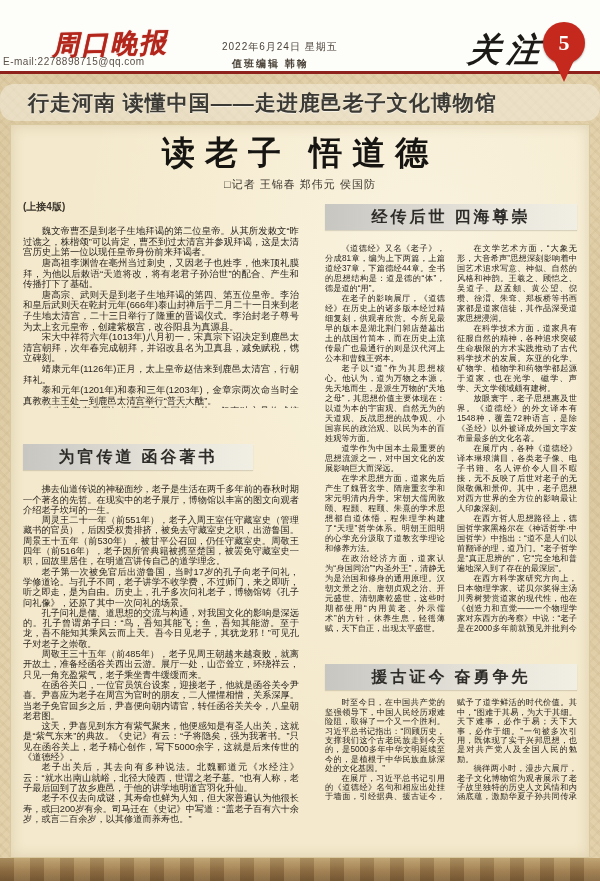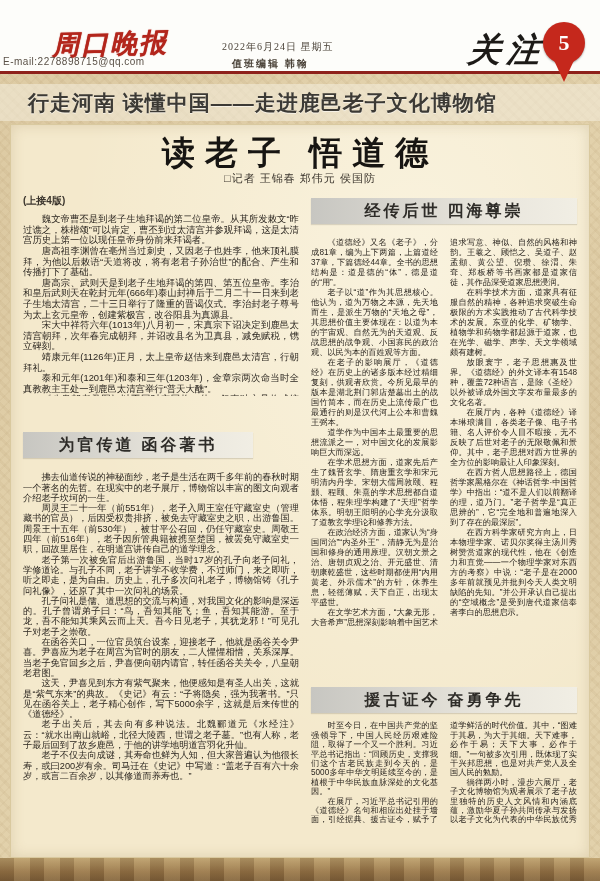--- a/index.html
+++ b/index.html
@@ -7,21 +7,21 @@
   body { font-family:"Liberation Sans", sans-serif; background:#ffffff; }
 
   .page { position:relative; width:600px; height:893px; overflow:hidden; background:#ffffff; }
 
   
   .top-white { position:absolute; top:0; left:0; width:600px; height:75px; background:#fdfdfa; }
   .logo { position:absolute; top:26px; left:52px; font-family:"Liberation Serif", serif;
           font-size:27px; font-weight:bold; font-style:italic; color:#b3261c;
           letter-spacing:2px; transform:rotate(-1.5deg); text-shadow:0 0 1px #b3261c; }
   .email { position:absolute; top:56px; left:3px; font-size:10px; color:#5a5147; letter-spacing:.5px; }
-  .date  { position:absolute; top:40px; left:222px; font-size:10px; color:#4a4238; letter-spacing:1px;font-family:Liberation Serif, serif; }
+  .date  { position:absolute; top:40px; left:222px; font-size:10px; color:#4a4238; letter-spacing:1px; }
   .editor{ position:absolute; top:57px; left:232px; font-size:10px; font-weight:bold; color:#4a4238; letter-spacing:2px; }
   .section-label { position:absolute; top:28px; left:468px; font-family:"Liberation Serif", serif;
           font-size:33px; font-weight:bold; font-style:italic; color:#1c1a17; letter-spacing:6px;
           transform:skewX(-6deg); }
   .red-rule { position:absolute; top:71px; left:0; width:600px; height:3px; background:#8e211b; z-index:3; }
   .pin { position:absolute; top:22px; left:543px; width:42px; height:42px; background:#c5281c;
          border-radius:50%; z-index:4; box-shadow:0 1px 2px rgba(0,0,0,.35); }
   .pin::after { content:""; position:absolute; top:34px; left:9px; width:0; height:0;
          border-left:12px solid transparent; border-right:12px solid transparent;
          border-top:26px solid #c5281c; }
@@ -34,52 +34,52 @@
       background:
         radial-gradient(ellipse at 15% 20%, rgba(150,110,55,.10), transparent 40%),
         radial-gradient(ellipse at 85% 45%, rgba(150,110,55,.12), transparent 45%),
         radial-gradient(ellipse at 50% 80%, rgba(150,110,55,.08), transparent 50%),
         repeating-linear-gradient(45deg, rgba(130,95,45,.055) 0 3px, transparent 3px 8px),
         repeating-linear-gradient(-45deg, rgba(130,95,45,.045) 0 2px, transparent 2px 7px),
         #e2d1ab; }
 
   .banner { position:absolute; top:84px; left:0; width:600px; height:37px;
       background:rgba(244,238,222,.55); display:flex; align-items:center;
-      padding-left:28px; z-index:2; }
+      padding-left:28px; z-index:2;border-radius:14px; }
   .banner-text { font-size:21px; font-weight:bold; color:#3c3a35; letter-spacing:1px;
       text-shadow:0 1px 0 rgba(255,255,255,.55); }
 
   .content-panel { position:absolute; top:124px; left:10px; width:580px; height:734px;
       background:
         radial-gradient(ellipse at 70% 20%, rgba(255,252,240,.5), transparent 60%),
         #f4e9cc;
       border:1px solid #d9c99f; box-shadow:inset 0 0 14px rgba(120,90,40,.18);
       padding:0 12px; z-index:2; }
 
   .main-title { margin-top:10px; text-align:center; font-family:"Liberation Serif", serif;
       font-size:33px; font-weight:900; color:#171512; letter-spacing:10px; line-height:1.1; }
-  .byline { margin-top:0; text-align:center; font-size:11px; color:#3a342c; letter-spacing:1px; }
+  .byline { margin-top:6px; text-align:center; font-size:11px; color:#3a342c; letter-spacing:1px; }
 
-  .columns-wrap { display:flex; gap:12px; margin-top:8px; }
+  .columns-wrap { display:flex; gap:26px; margin-top:8px; }
   .col-left  { width:276px; }
   .col-right { flex:1; }
 
   .cont-note { font-size:10px; font-weight:bold; color:#3a342c; height:14px; }
 
   .sec-box { height:26px; line-height:26px; text-align:center; font-size:16px; font-weight:bold;
       color:#2e2c28; letter-spacing:3px;
       background:linear-gradient(90deg,#c7c6c1 0%, #e8e5dc 65%, #f1eee4 100%);
       box-shadow:0 1px 1px rgba(0,0,0,.12);font-family:Liberation Serif, serif; }
   .col-left .sec-box { width:230px; margin-top:36px; }
   .col-right .sec-box { width:100%; margin-top:4px; }
-  .col-right .sec-box.second { margin-top:57px; }
+  .col-right .sec-box.second { margin-top:28px; }
 
   .flow { overflow:hidden; color:#2b2620; }
   .flow p { text-indent:2em; text-align:justify; }
-  .intro-flow   { height:182px; margin-top:6px; font-size:9.4px; line-height:10.6px; }
+  .intro-flow   { height:182px; margin-top:12px; font-size:9.4px; line-height:10.6px; }
   .left-sec-flow{ height:372px; margin-top:14px; font-size:9.2px; line-height:10.3px; }
   .twocol { column-count:2; column-gap:12px; column-fill:auto; }
   .sec2-flow { height:392px; margin-top:14px; font-size:8.2px; line-height:10px; }
   .sec3-flow { height:110px; margin-top:8px; font-size:8.2px; line-height:9.4px; }
 
   .bottom-band { position:absolute; top:858px; left:0; width:600px; height:23px; z-index:3;
       background:
         repeating-linear-gradient(90deg, rgba(90,60,25,.25) 0 14px, rgba(190,160,110,.25) 14px 30px),
         linear-gradient(180deg,#c3a876 0%, #97764b 60%, #7c5f3c 100%); }
   .bottom-white { position:absolute; top:881px; left:0; width:600px; height:12px; background:#ffffff; z-index:3; }
@@ -124,33 +124,34 @@
             <p>靖康元年(1126年)正月，太上皇帝赵佶来到鹿邑太清宫，行朝拜礼。</p>
             <p>泰和元年(1201年)和泰和三年(1203年)，金章宗两次命当时全真教教主王处一到鹿邑太清宫举行“普天大醮”。</p>
             <p>《八皇朝老君图》以不同时空同构一体，叙事独立且构成统一，画面四周配以不同的纹样彰显了年代特色，是为镇馆之宝。</p>
           </div>
         <div class="sec-box">为官传道 函谷著书</div>
         <div class="flow left-sec-flow">
             <p>拂去仙道传说的神秘面纱，老子是生活在两千多年前的春秋时期一个著名的先哲。在现实中的老子展厅，博物馆以丰富的图文向观者介绍老子坎坷的一生。</p>
             <p>周灵王二十一年（前551年），老子入周王室任守藏室史（管理藏书的官员），后因受权贵排挤，被免去守藏室史之职，出游鲁国。周景王十五年（前530年），被甘平公召回，仍任守藏室史。周敬王四年（前516年），老子因所管典籍被携至楚国，被罢免守藏室史一职，回故里居住，在明道宫讲传自己的道学理念。</p>
             <p>老子第一次被免官后出游鲁国，当时17岁的孔子向老子问礼，学修道论。与孔子不同，老子讲学不收学费，不过师门，来之即听，听之即走，是为自由。历史上，孔子多次问礼老子，博物馆铸《孔子问礼像》，还原了其中一次问礼的场景。</p>
             <p>孔子问礼是儒、道思想的交流与构通，对我国文化的影响是深远的。孔子曾谓弟子曰：“鸟，吾知其能飞；鱼，吾知其能游。至于龙，吾不能知其乘风云而上天。吾今日见老子，其犹龙邪！”可见孔子对老子之崇敬。</p>
+            <p>周敬王三十五年（前485年），老子见周王朝越来越衰败，就离开故土，准备经函谷关西出云游。展厅一处，山峦耸立，环绕祥云，只见一角充盈紫气，老子乘坐青牛缓缓而来。</p>
             <p>在函谷关口，一位官员筑台设案，迎接老子，他就是函谷关令尹喜。尹喜应为老子在周宫为官时的朋友，二人惺惺相惜，关系深厚。当老子免官回乡之后，尹喜便向朝内请官，转任函谷关关令，八皇朝老君图。</p>
             <p>这天，尹喜见到东方有紫气聚来，他便感知是有圣人出关，这就是“紫气东来”的典故。《史记》有云：“子将隐矣，强为我著书。”只见在函谷关上，老子精心创作，写下5000余字，这就是后来传世的《道德经》。</p>
             <p>老子出关后，其去向有多种说法。北魏郦道元《水经注》云：“就水出南山就峪，北径大陵西，世谓之老子墓。”也有人称，老子最后回到了故乡鹿邑，于他的讲学地明道宫羽化升仙。</p>
             <p>老子不仅去向成谜，其寿命也鲜为人知，但大家普遍认为他很长寿，或曰200岁有余。司马迁在《史记》中写道：“盖老子百有六十余岁，或言二百余岁，以其修道而养寿也。”</p>
           </div>
       </div>
 
       <div class="col-right">
         <div class="sec-box">经传后世 四海尊崇</div>
         <div class="flow twocol sec2-flow">
             <p>《道德经》又名《老子》，分成81章，编为上下两篇，上篇道经37章，下篇德经44章。全书的思想结构是：道是德的“体”，德是道的“用”。</p>
+            <p>在老子的影响展厅，《道德经》在历史上的诸多版本经过精细复刻，供观者欣赏。今所见最早的版本是湖北荆门郭店楚墓出土的战国竹简本，而在历史上流传最广也最通行的则是汉代河上公本和曹魏王弼本。</p>
             <p>老子以“道”作为其思想核心。他认为，道为万物之本源，先天地而生，是派生万物的“天地之母”，其思想价值主要体现在：以道为本的宇宙观、自然无为的天道观、反战思想的战争观、小国寡民的政治观、以民为本的百姓观等方面。</p>
-            <p>在老子的影响展厅，《道德经》在历史上的诸多版本经过精细复刻，供观者欣赏。今所见最早的版本是湖北荆门郭店楚墓出土的战国竹简本，而在历史上流传最广也最通行的则是汉代河上公本和曹魏王弼本。</p>
             <p>道学作为中国本土最重要的思想流派之一，对中国文化的发展影响巨大而深远。</p>
             <p>在学术思想方面，道家先后产生了魏晋玄学、隋唐重玄学和宋元明清内丹学。宋朝大儒周敦颐、程颢、程颐、朱熹的学术思想都自道体悟，程朱理学构建了“天理”哲学体系。明朝王阳明的心学充分汲取了道教玄学理论和修养方法。</p>
             <p>在政治经济方面，道家认为“身国同治”“内圣外王”，清静无为是治国和修身的通用原理。汉朝文景之治、唐朝贞观之治、开元盛世、清朝康乾盛世，这些时期都使用“内用黄老、外示儒术”的方针，休养生息，轻徭薄赋，天下自正，出现太平盛世。</p>
             <p>在文学艺术方面，“大象无形，大音希声”思想深刻影响着中国艺术追求写意、神似、自然的风格和神韵。王羲之、顾恺之、吴道子、赵孟頫、黄公望、倪瓒、徐渭、朱耷、郑板桥等书画家都是道家信徒，其作品深受道家思想浸润。</p>
             <p>在科学技术方面，道家具有征服自然的精神，各种追求突破生命极限的方术实践推动了古代科学技术的发展。东亚的化学、矿物学、植物学和药物学都起源于道家，也在光学、磁学、声学、天文学领域颇有建树。</p>
             <p>放眼寰宇，老子思想惠及世界。《道德经》的外文译本有1548种，覆盖72种语言，是除《圣经》以外被译成外国文字发布量最多的文化名著。</p>
             <p>在展厅内，各种《道德经》译本琳琅满目，各类老子像、电子书籍、名人评价令人目不暇接，无不反映了后世对老子的无限敬佩和景仰。其中，老子思想对西方世界的全方位的影响最让人印象深刻。</p>
             <p>在西方哲人思想路径上，德国哲学家黑格尔在《神话哲学·中国哲学》中指出：“道不是人们以前翻译的理，道乃门。”老子哲学是“真正思辨的”，它“完全地和普遍地深入到了存在的最深层”。</p>
             <p>在西方科学家研究方向上，日本物理学家、诺贝尔奖得主汤川秀树赞赏道家的现代性，他在《创造力和直觉——一个物理学家对东西方的考察》中说：“老子是在2000多年前就预见并批判今天人类文明缺陷的先知。”并公开承认自己提出的“空域概念”是受到唐代道家信奉者李白的思想启示。</p>
             <p>在西方政治家执政理念上，俄罗斯前总统梅德韦杰夫在2010年6月19日，向出席圣彼得堡国际经济会议论坛的专家们建议，“遵循中国古代伟大哲学家和思想家老子的教诲来应对世界金融危机。如果我们遵循中国哲学家的遗训，定能找到平衡点，并成功走出这些巨大的考验。”</p>

